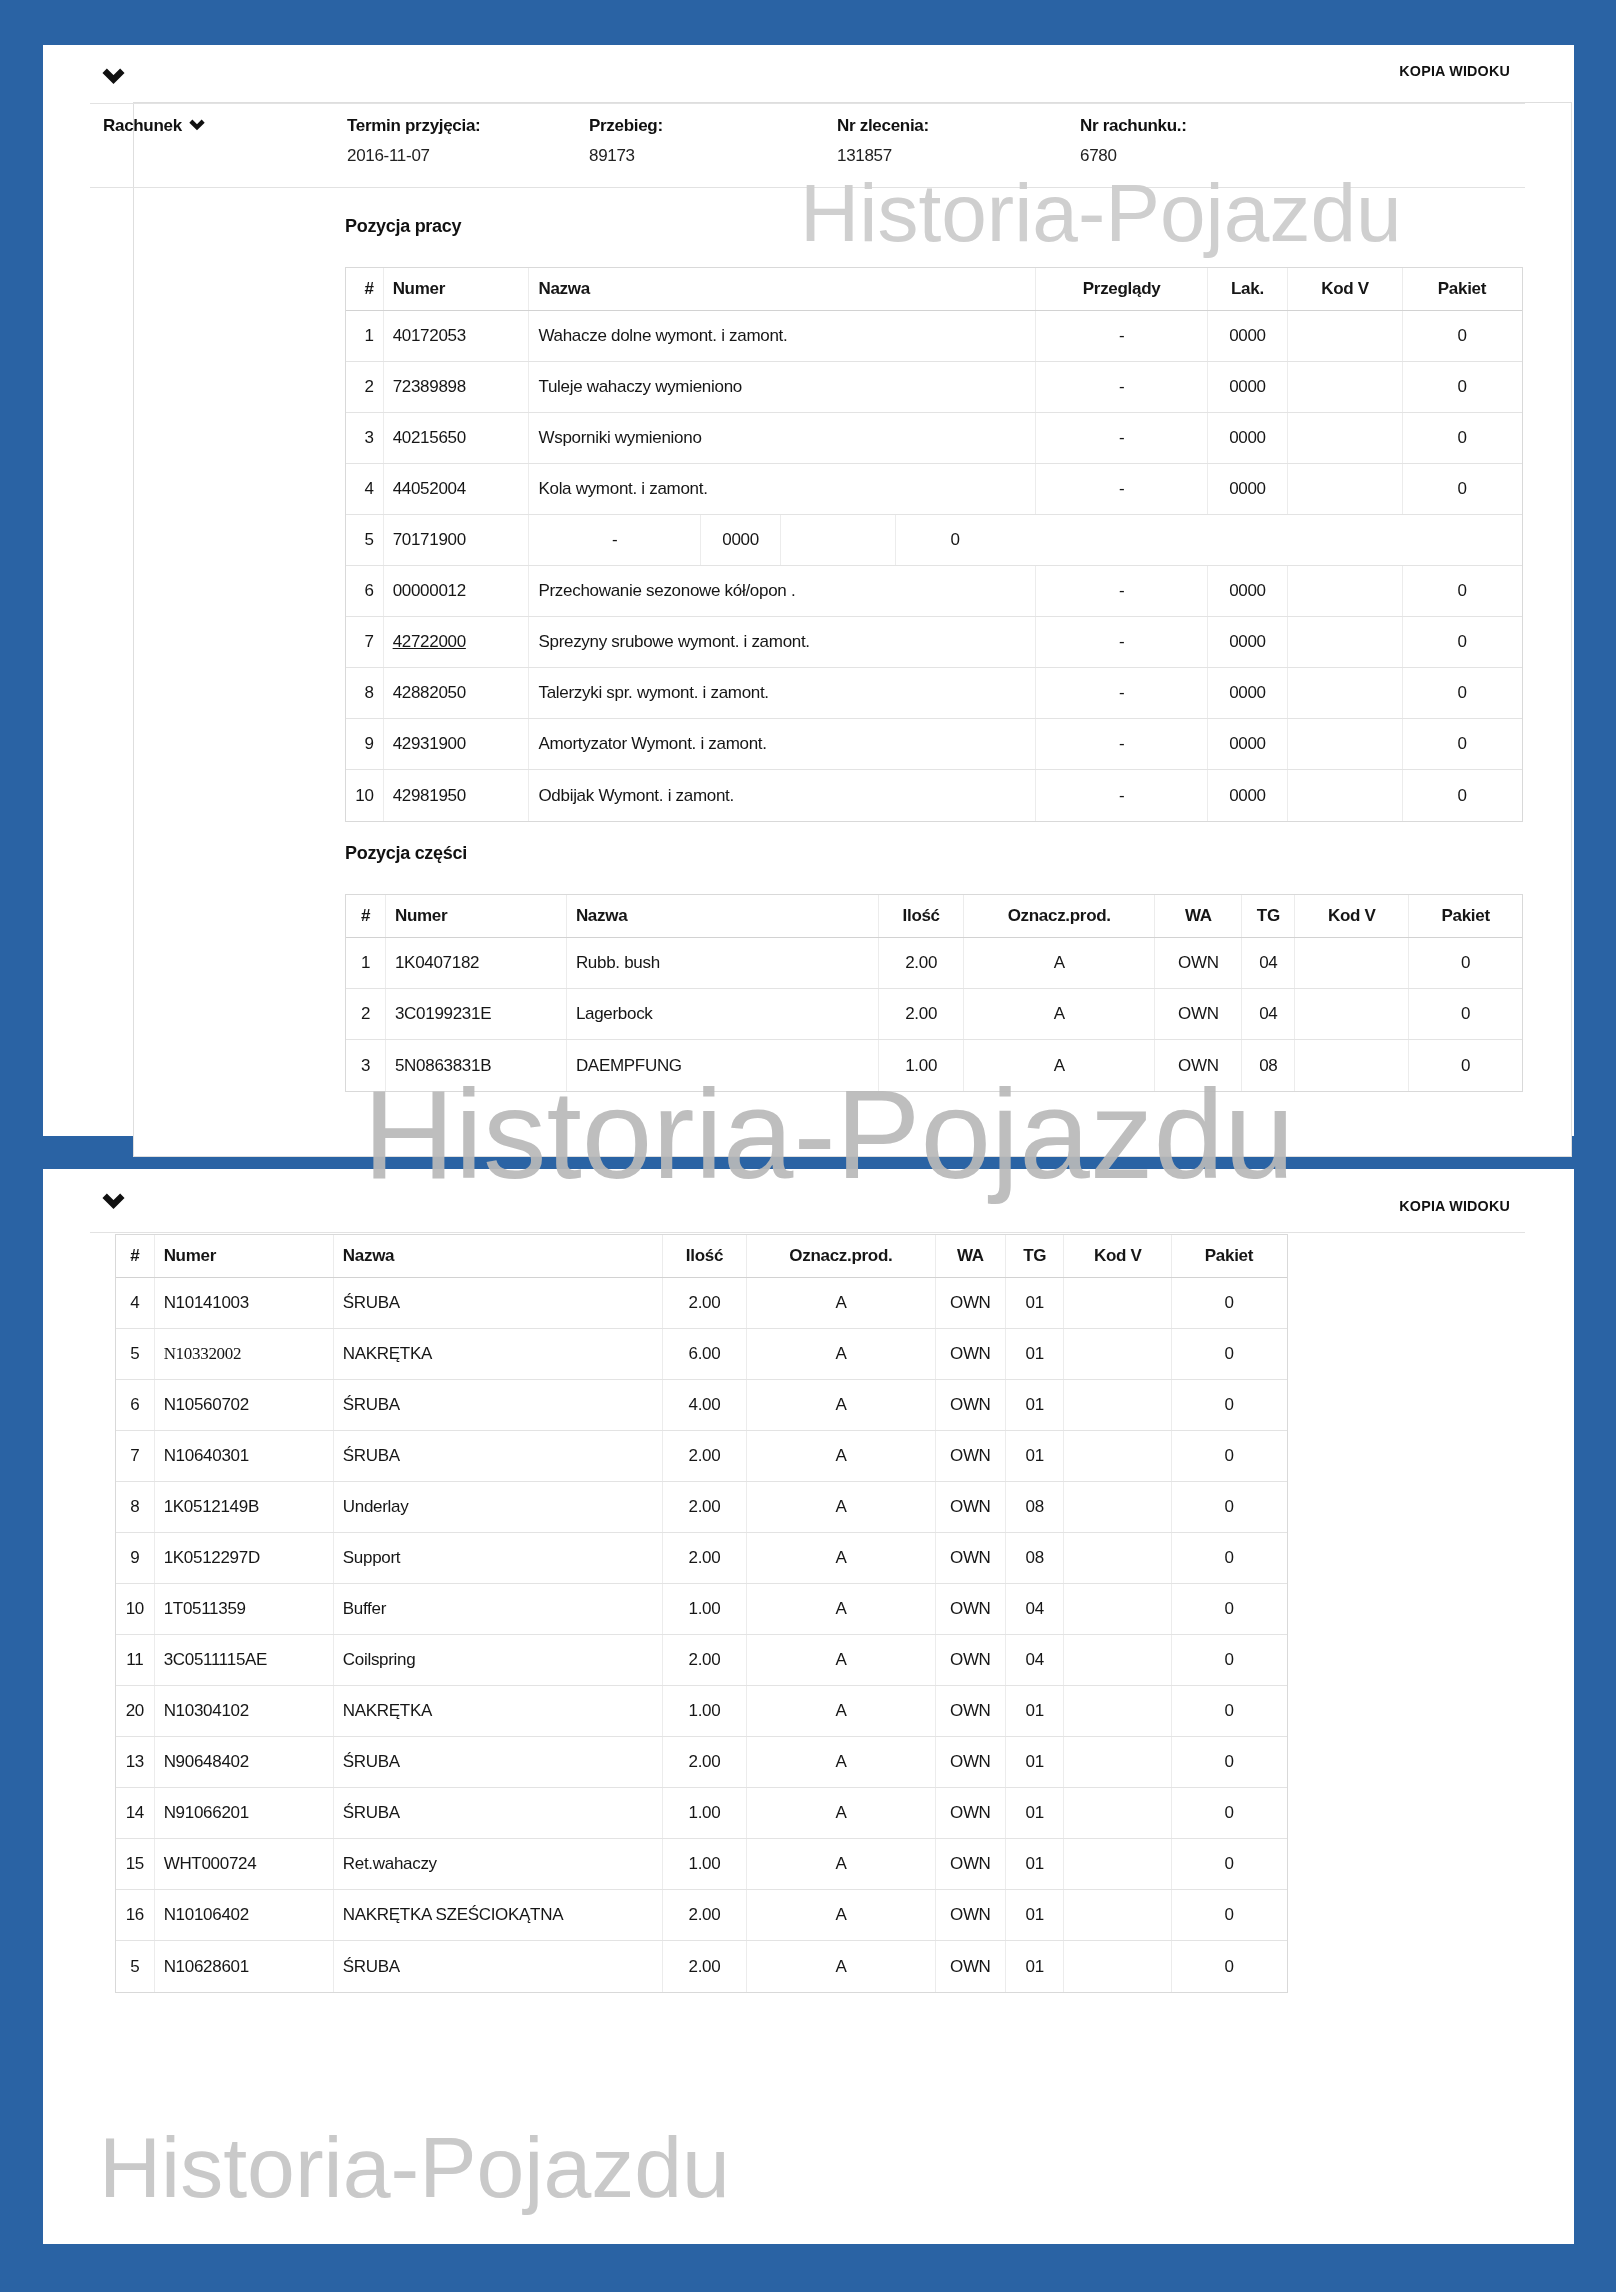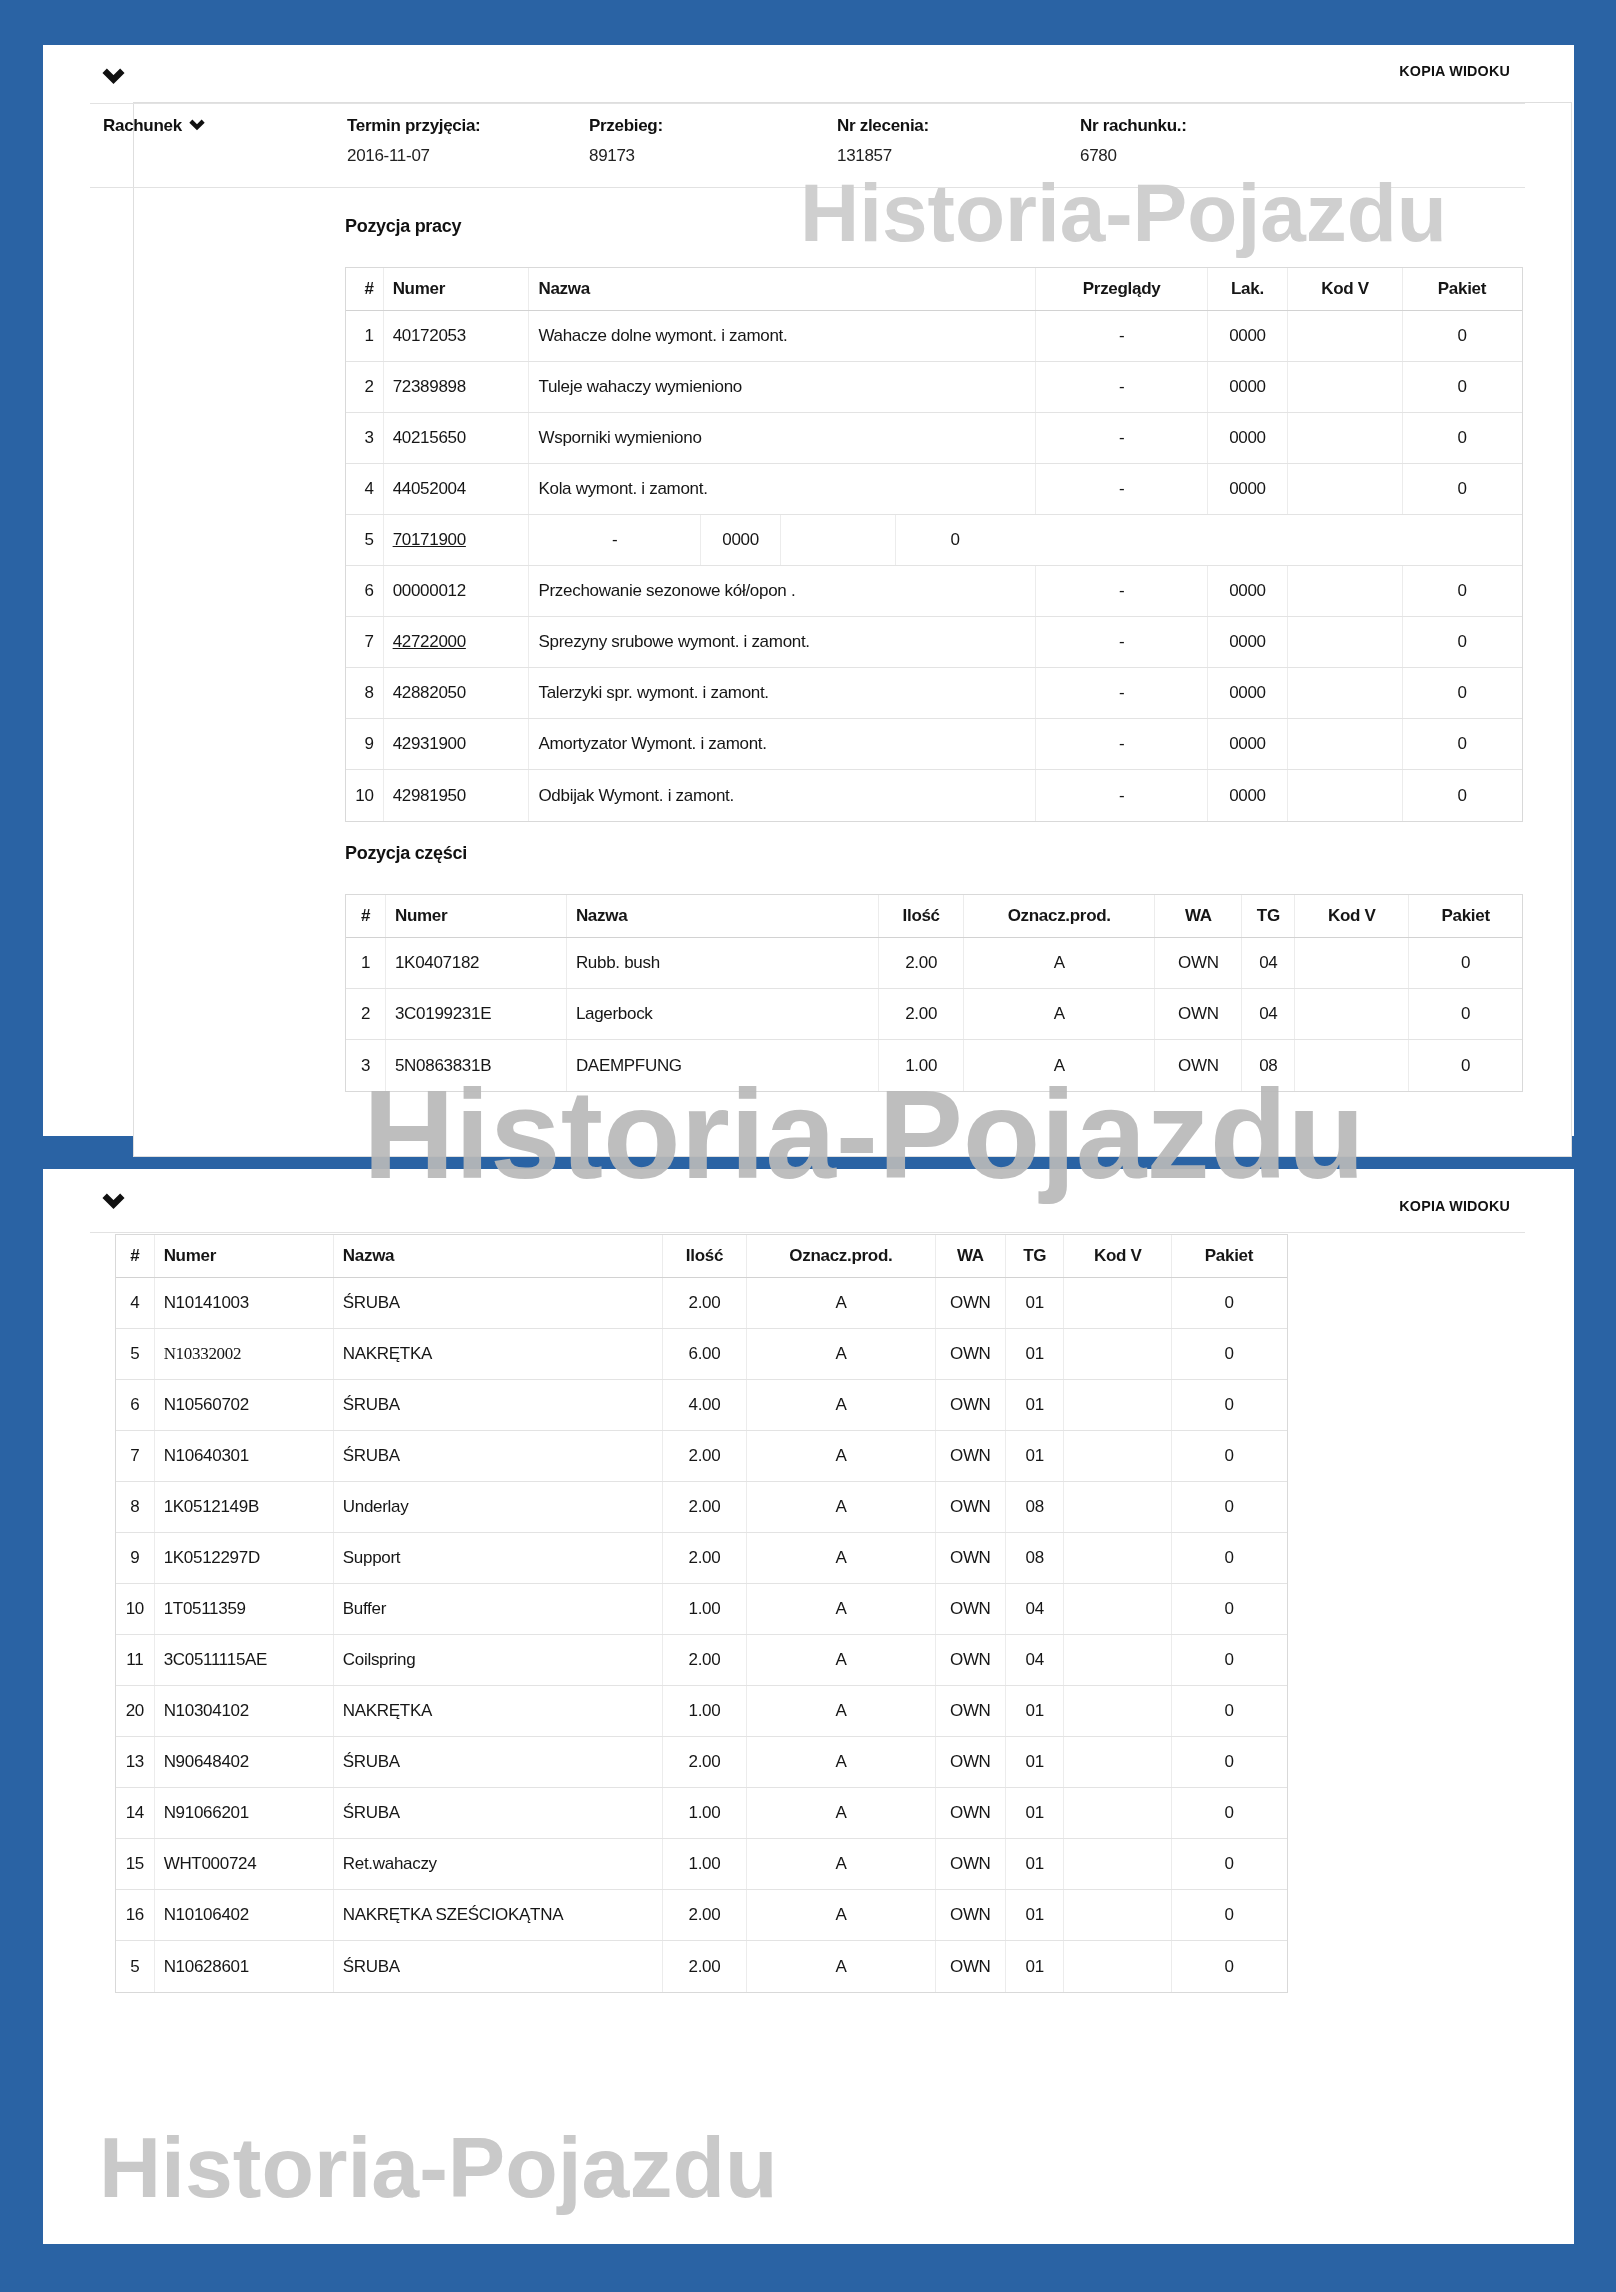--- a/index.html
+++ b/index.html
@@ -41,21 +41,21 @@
     border-right:0.9px solid #ececec;box-sizing:border-box;
     white-space:nowrap;overflow:visible;letter-spacing:-0.3px;color:#161616;
   }
   .tcell:last-child{border-right:none;}
   .a-left{justify-content:flex-start}
   .a-center{justify-content:center}
   .a-right{justify-content:flex-end}
   
   .wm{
     position:absolute;pointer-events:none;white-space:nowrap;
-    line-height:1;z-index:60;font-family:"Liberation Sans",sans-serif;font-weight:bold;
+    line-height:1;z-index:60;font-family:"Liberation Sans",sans-serif;font-weight:normal;
   }
   #wm-top{left:800px;top:172px;font-size:82px;color:#cfcfcf;}
   #wm-mid{left:363px;top:1071px;font-size:127px;color:#b9b9b9;opacity:0.92;}
   #wm-bottom{left:99px;top:2124px;font-size:86px;color:#c9c9c9;}
 </style>
 </head>
 <body>
 
 <div class="page">
 
@@ -142,21 +142,21 @@
         <div class="tcell a-right" style="width: 3.2%;">4</div>
         <div class="tcell a-left" style="width: 12.4%;">44052004</div>
         <div class="tcell a-left" style="width: 43.1%;">Kola wymont. i zamont.</div>
         <div class="tcell a-center" style="width: 14.6%;">-</div>
         <div class="tcell a-center" style="width: 6.8%;">0000</div>
         <div class="tcell a-center" style="width: 9.8%;"></div>
         <div class="tcell a-center" style="width: 10%;">0</div>
       </div>
       <div class="trow tbody">
         <div class="tcell a-right" style="width: 3.2%;">5</div>
-        <div class="tcell a-left" style="width: 12.4%; text-decoration: underline;">70171900</div>
+        <div class="tcell a-left" style="width: 12.4%;">70171900</div>
         <div class="tcell a-center" style="width: 14.6%;">-</div>
         <div class="tcell a-center" style="width: 6.8%;">0000</div>
         <div class="tcell a-center" style="width: 9.8%;"></div>
         <div class="tcell a-center" style="width: 10%;">0</div>
       </div>
       <div class="trow tbody">
         <div class="tcell a-right" style="width: 3.2%;">6</div>
         <div class="tcell a-left" style="width: 12.4%;">00000012</div>
         <div class="tcell a-left" style="width: 43.1%;">Przechowanie sezonowe kół/opon .</div>
         <div class="tcell a-center" style="width: 14.6%;">-</div>

